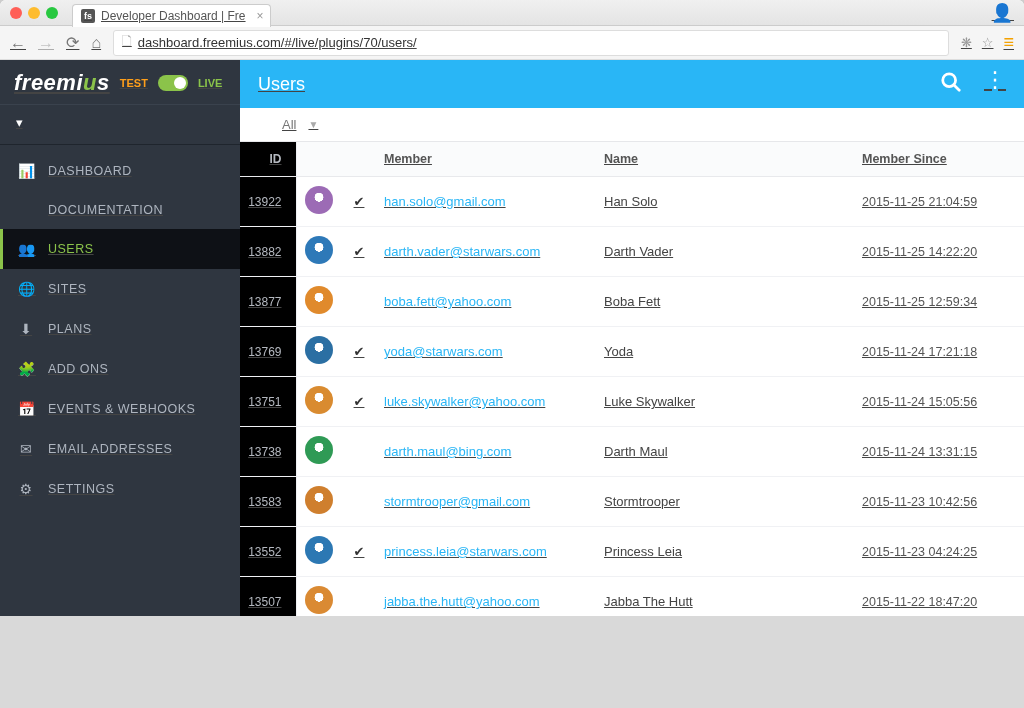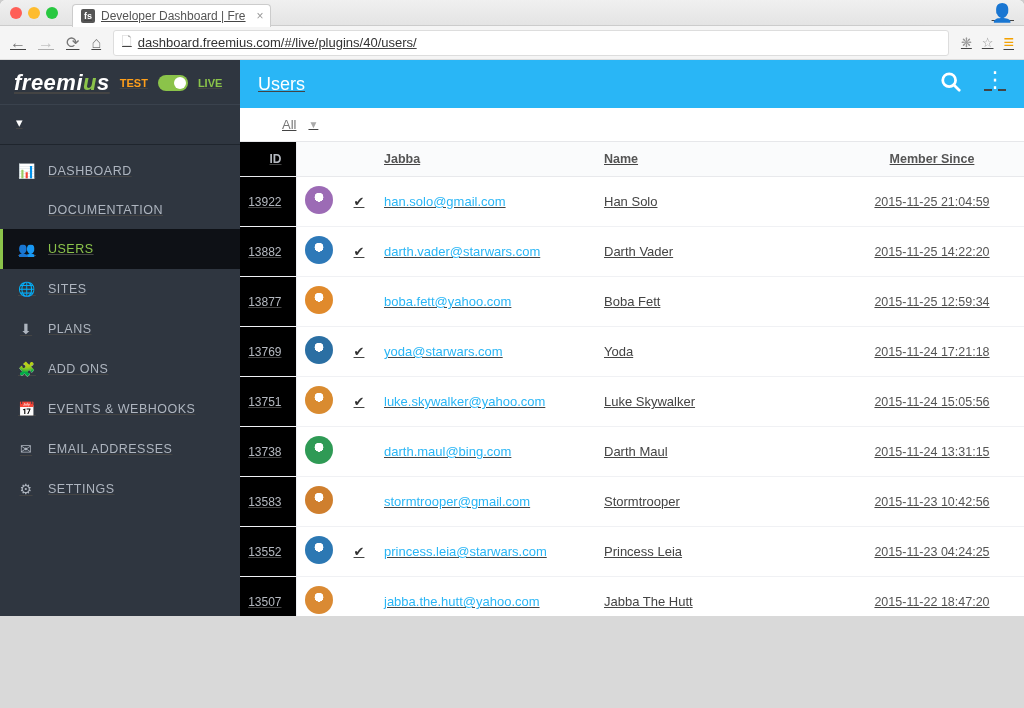--- a/index.html
+++ b/index.html
@@ -46,21 +46,21 @@
   .filter { height:34px; background:#fff; border-bottom:1px solid #e6e7ea; display:flex; align-items:center; padding:4px 42px; gap:12px; color:#777; font-size:13px;}
   .filter .tri{font-size:10px;color:#aaa;}
   
   .tbl-wrap { flex:1; overflow-y:auto; background:#fff;}
   table { width:100%; border-collapse:collapse; table-layout:fixed;}
   thead th { text-align:left; font-weight:600; color:#555; font-size:12.5px; padding:10px 8px; border-bottom:1px solid #e8e9ec; background:#fafbfc;}
   th.id, td.id{ width:56px; color:#b5b9c0; text-align:right; padding-right:14px; font-size:12px; background:#000000; border-right:1px solid #eef0f3;}
   th.av, td.av{width:46px;}
   th.ck, td.ck{width:34px; text-align:center; color:#333;}
   th.email{width:220px;}
-  th.ms, td.ms{width:170px; text-align:center; padding-right:22px; color:#555; font-size:12.5px;}
+  th.ms, td.ms{width:170px; text-align:left; padding-right:22px; color:#555; font-size:12.5px;}
   tbody td{ padding:9px 8px; border-bottom:1px solid #f0f1f4; font-size:13px; vertical-align:middle;}
   td.email a{ color:#29b6f6; text-decoration:none;}
   .avatar{ width:28px; height:28px; border-radius:50%; display:inline-block;}
 </style>
 </head>
 <body>
 
 <div class="window">
 
   <div class="titlebar">
@@ -77,21 +77,21 @@
     <span class="incog">👤</span>
   </div>
 
   <div class="addrbar">
     <span class="btn">←</span>
     <span class="btn" style="opacity:.4">→</span>
     <span class="btn">⟳</span>
     <span class="btn">⌂</span>
     <div class="url">
       <span style="font-size:12px;color:#aaa;">🗋</span>
-      <span>dashboard.freemius.com/#/live/plugins/40/users/</span>
+      <span>dashboard.freemius.com/#/live/plugins/70/users/</span>
     </div>
     <div class="addr-right">
       <span>❋</span>
       <span>☆</span>
       <span class="hamb">≡</span>
     </div>
   </div>
 
   <div class="app">
 
@@ -170,21 +170,21 @@
               <col class="ck">
               <col class="email">
               <col>
               <col class="ms">
             </colgroup>
           <thead>
             <tr>
               <th class="id">ID</th>
               <th class="av"></th>
                 <th class="ck"></th>
-              <th class="email">Jabba</th>
+              <th class="email">Member</th>
               <th>Name</th>
               <th class="ms">Member Since</th>
             </tr>
           </thead>
           <tbody id="tbody">
               <tr>
                 <td class="id">13922</td>
                 <td class="av"><span class="avatar" style="background:radial-gradient(circle at 50% 40%, #fff2 20%, #9c6bb5 21%);"></span></td>
                 <td class="ck"><span>✔</span></td>
                 <td class="email"><a href="#">han.solo@gmail.com</a></td>

